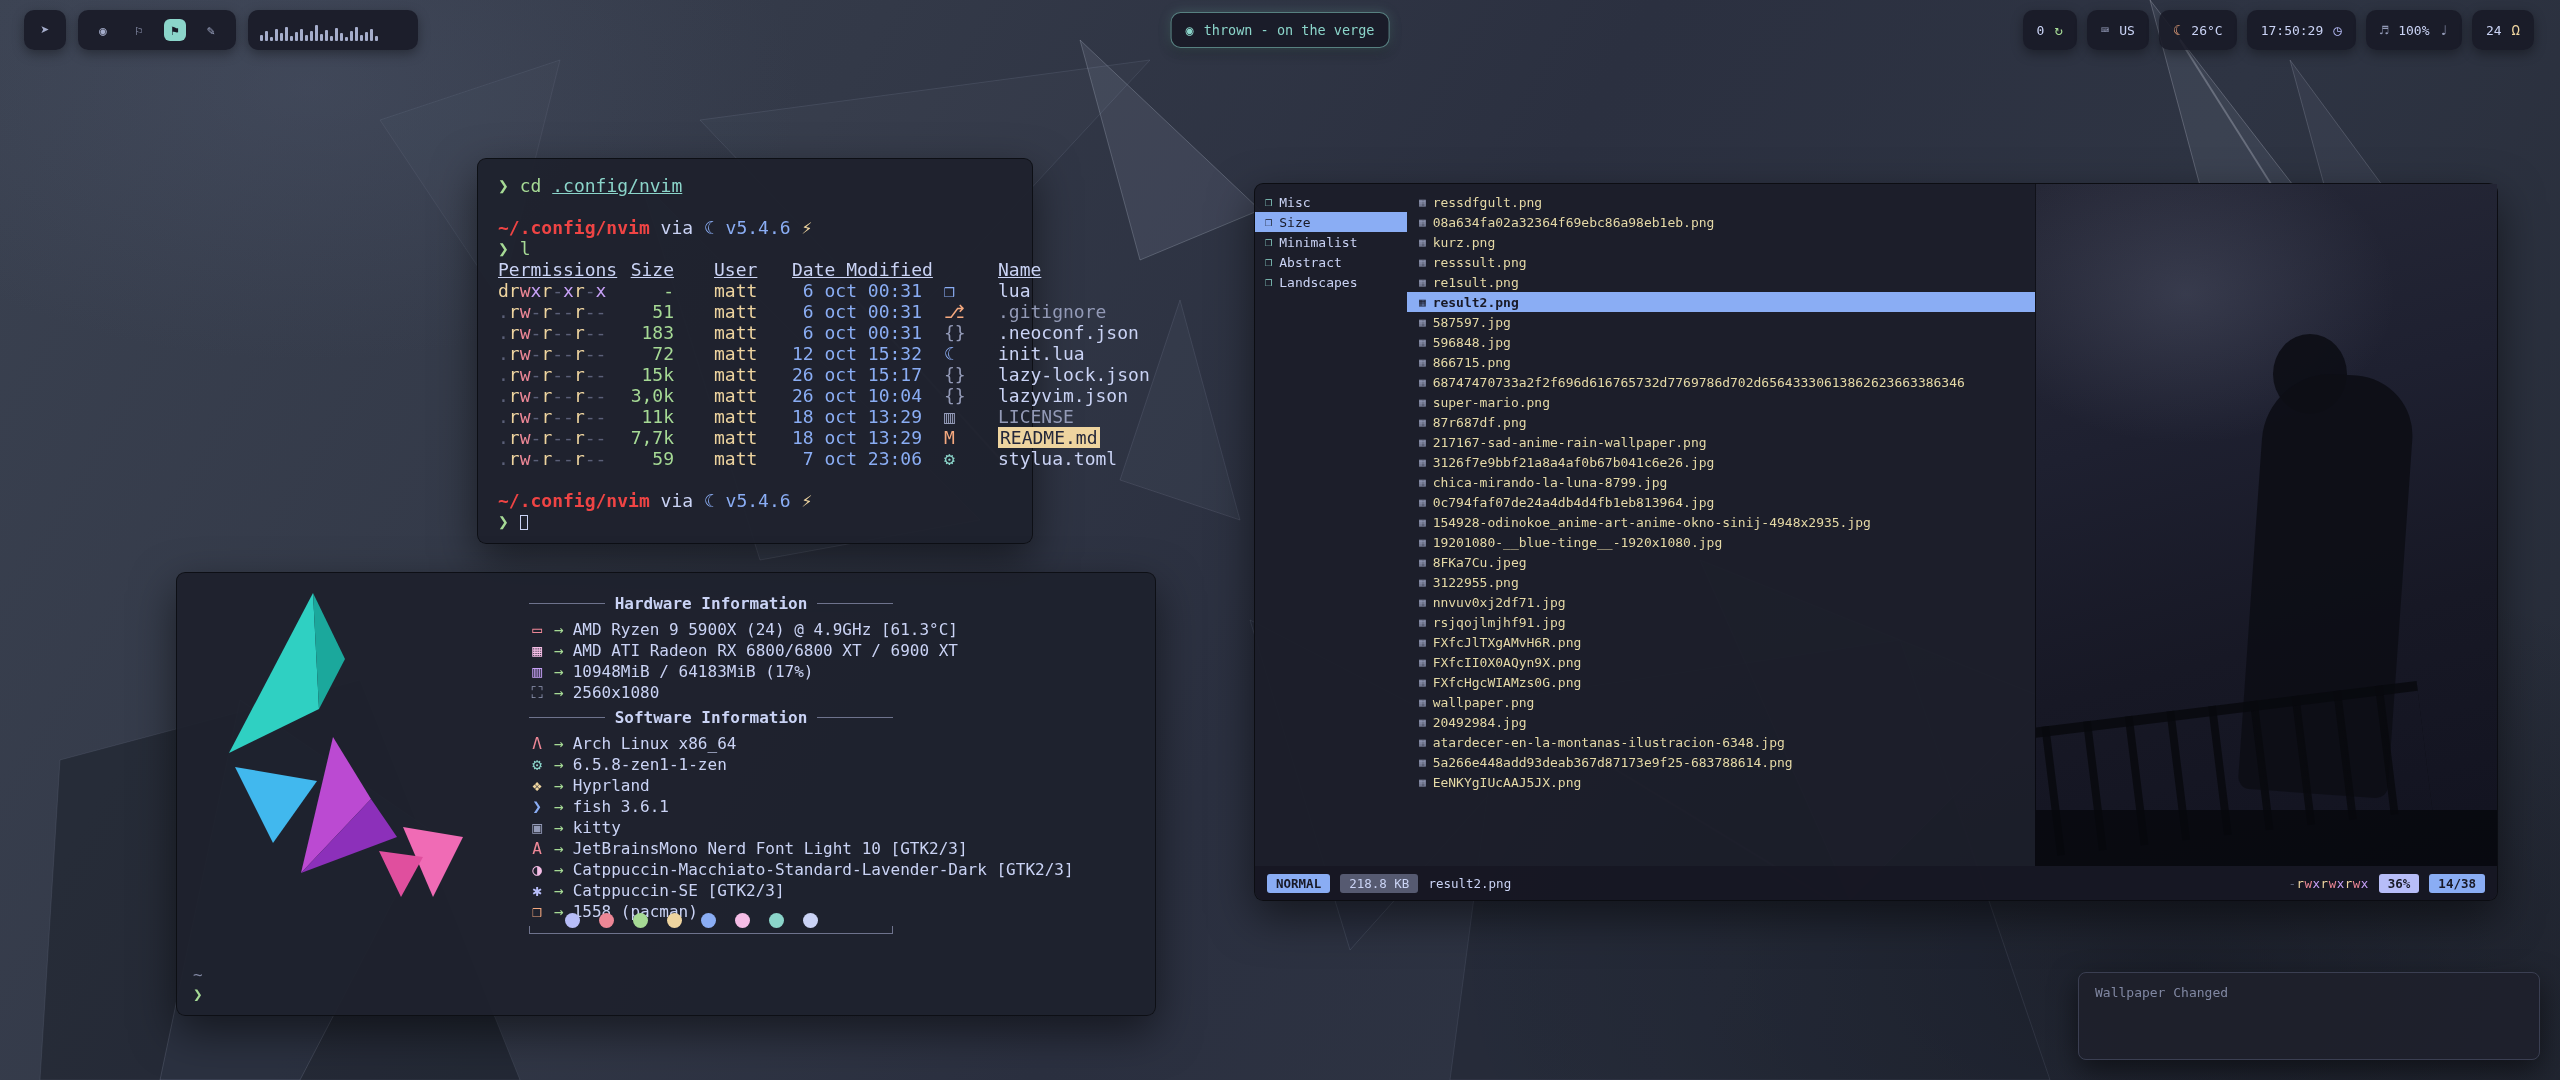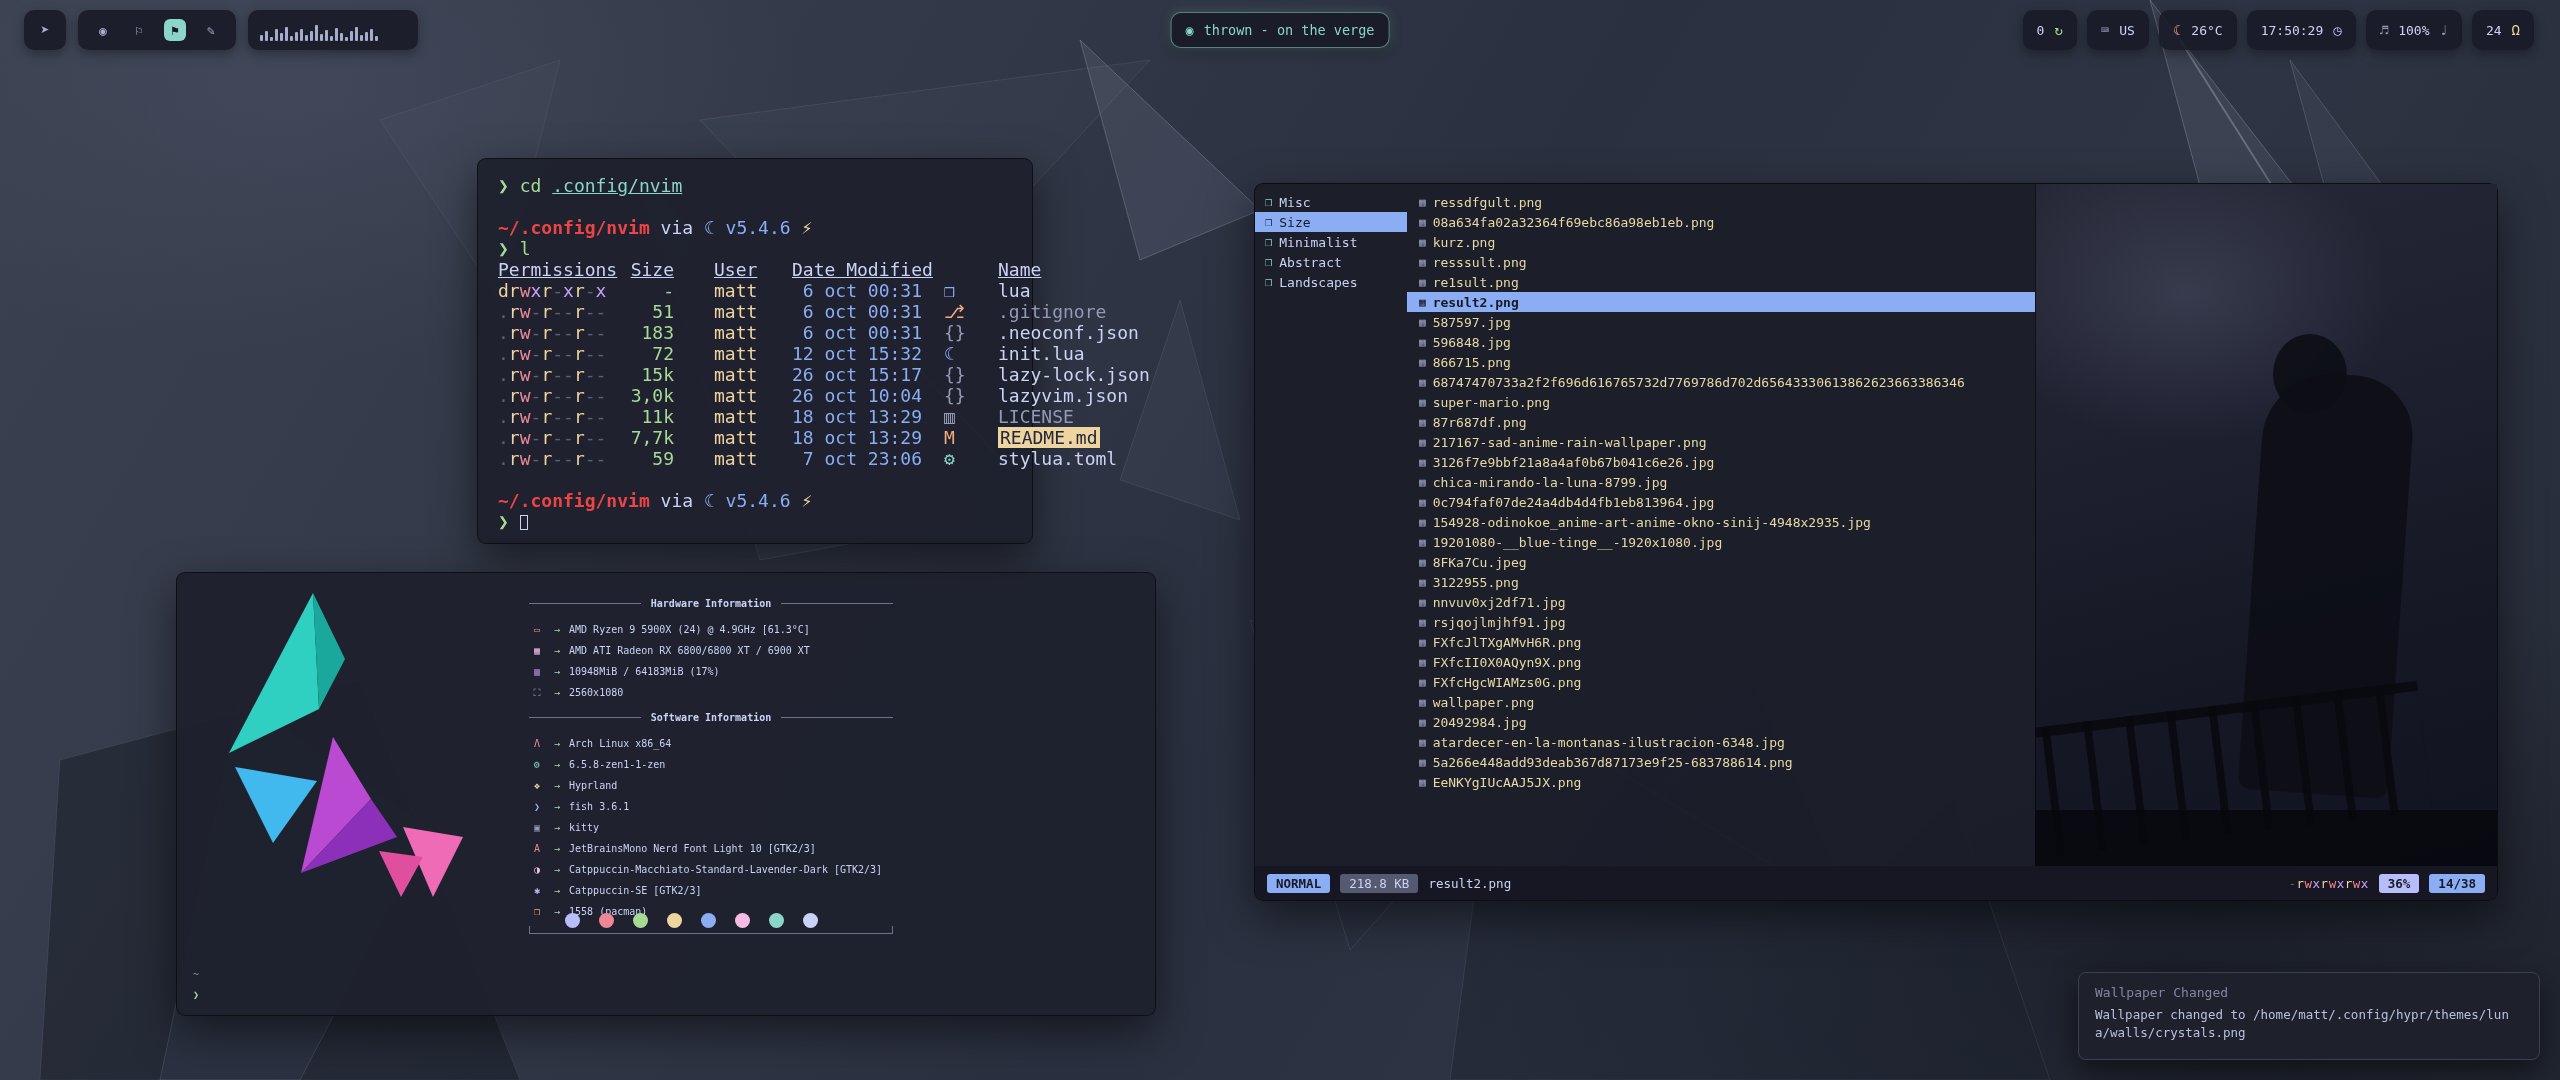--- a/index.html
+++ b/index.html
@@ -68,21 +68,21 @@
   .c-date { color:#8aadf4; }
   .c-name { color:#cad3f5; }
   .c-name.dim { color:#939ab7; }
   .c-name.hl { background:#eed49f; color:#24273a; padding:0 2px; width:max-content; }
   .c-icon { text-align:left; }
   .pc-r { color:#eed49f; } .pc-w { color:#ed8796; } .pc-x { color:#c6a0f6; }
   .pc-d { color:#eed49f; } .pc-dim { color:#5b6078; }
   .cursor { display:inline-block; width:8px; height:15px; border:1px solid #cad3f5; vertical-align:-2px; }
 
   
-  .fetch { left:176px; top:572px; width:980px; height:444px; font-size:10px; line-height:21px; }
+  .fetch { left:176px; top:572px; width:980px; height:444px; font-size:16px; line-height:21px; }
   .fetch-logo { position:absolute; left:18px; top:12px; }
   .fetch-info { position:absolute; left:352px; top:16px; width:600px; }
   .sec-head { display:flex; align-items:center; gap:10px; width:364px; margin:4px 0 5px 0; }
   .sec-head::before, .sec-head::after { content:""; flex:1; border-top:1px solid #6e738d; }
   .sec-title { color:#cad3f5; font-weight:bold; }
   .fline { display:flex; gap:9px; align-items:baseline; }
   .ficon { width:16px; display:inline-block; text-align:center; }
   .farrow { color:#a6da95; }
   .ftext { color:#cad3f5; white-space:pre; }
   .sec-close { width:364px; height:8px; border-left:1px solid #6e738d; border-right:1px solid #6e738d; border-bottom:1px solid #6e738d; margin-top:4px; }
@@ -663,14 +663,13 @@
     <div class="st-right">
       <span class="st-perms"><span class="pc-dim">-</span><span class="pc-r">r</span><span class="pc-w">w</span><span class="pc-x">x</span><span class="pc-r">r</span><span class="pc-w">w</span><span class="pc-x">x</span><span class="pc-r">r</span><span class="pc-w">w</span><span class="pc-x">x</span></span>
       <span class="badge b-pct">36%</span>
       <span class="badge b-pos">14/38</span>
     </div>
   </div>
 </div>
 
 <div class="notif">
   <div class="notif-title">Wallpaper Changed</div>
-  <div class="notif-body">Wallpaper changed to /home/matt/.config/hypr/themes/luna/walls/crystals.png</div>
 </div>
 
 </body></html>

